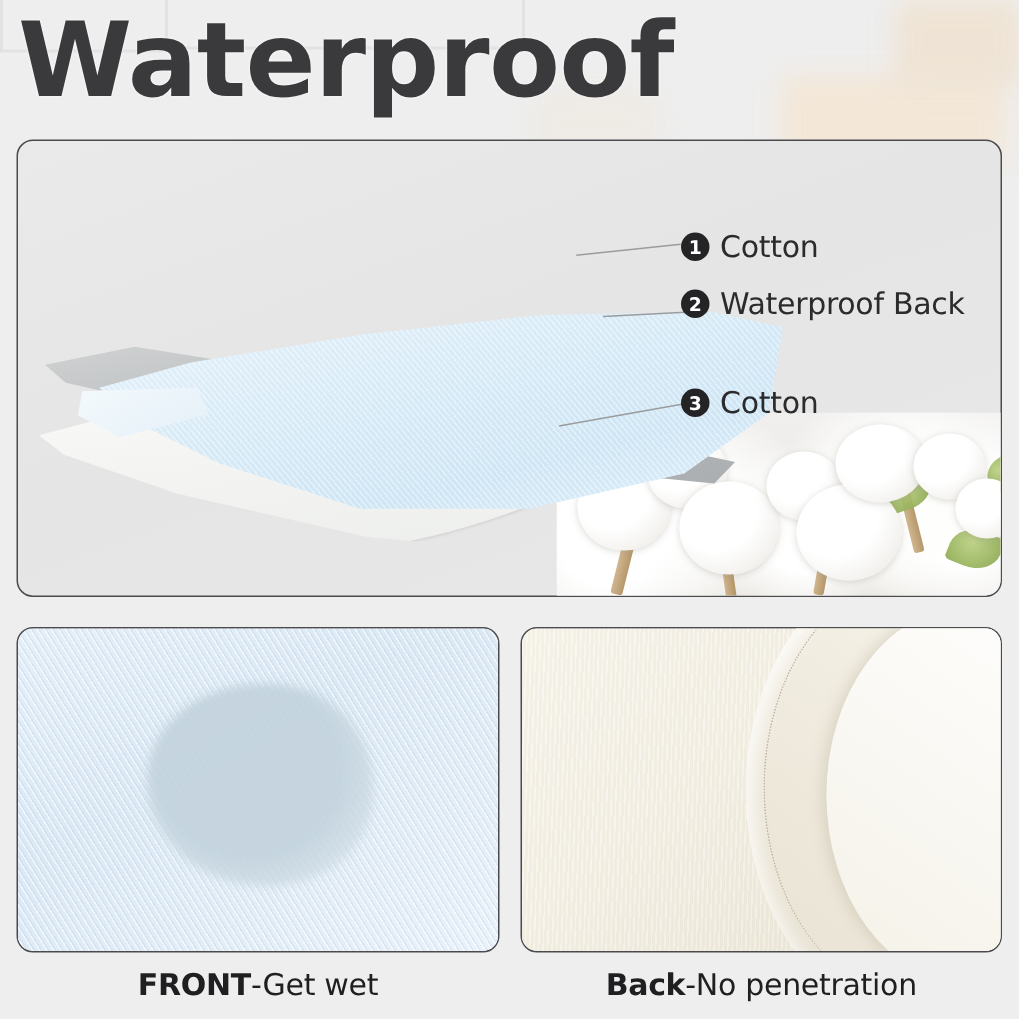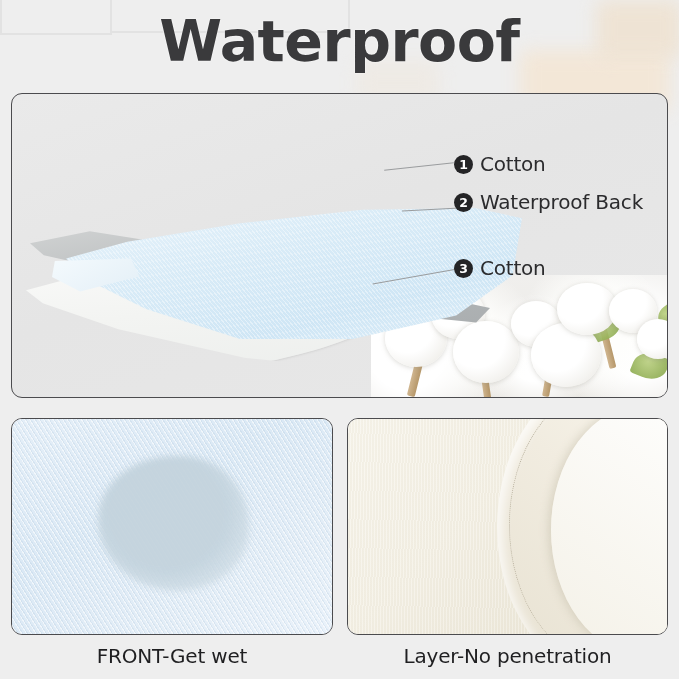--- a/index.html
+++ b/index.html
@@ -22,23 +22,23 @@
   #bg-wall .blob-beige {
     position:absolute;
     border-radius:8px;
     filter:blur(9px);
     opacity:.85;
   }
 
   
   #title {
     position:absolute;
-    left:0; right:0; top:8px;
-    text-align:center;
-    font-size:57px;
+    left:12px; right:0; top:8px;
+    text-align:left;
+    font-size:69px;
     line-height:66px;
     font-weight:bold;
     letter-spacing:-0.5px;
     color:#3a3a3c;
     font-family:"DejaVu Sans", sans-serif;
     text-shadow:0 0 2px rgba(255,255,255,.9);
     z-index:6;
   }
 
   
@@ -251,21 +251,21 @@
   .caption {
     position:absolute;
     top:644px;
     font-size:20px;
     color:#1f1f21;
     font-family:"DejaVu Sans", sans-serif;
     letter-spacing:-0.2px;
     white-space:nowrap;
     z-index:6;
   }
-  .caption b { font-weight:normal;text-align:center; }
+  .caption b { font-weight:bold;text-align:center; }
   #caption-front { left:11px; width:322px; text-align:center; }
   #caption-back  { left:347px; width:321px; text-align:center; }
 </style>
 </head>
 <body>
 
 <div id="bg-wall">
   <div class="tile-line" style="left:0;top:0;width:2px;height:34px;"></div>
   <div class="tile-line" style="left:0;top:33px;width:112px;height:2px;"></div>
   <div class="tile-line" style="left:110px;top:0;width:2px;height:34px;"></div>
@@ -335,13 +335,13 @@
 </div>
 
 <div class="panel" id="panel-back">
   <div class="fabric"></div>
   <div class="hem"></div>
   <div class="hem-stitch"></div>
   <div class="hem-inner"></div>
 </div>
 
 <div class="caption" id="caption-front"><b>FRONT</b><span>-Get wet</span></div>
-<div class="caption" id="caption-back"><b>Layer</b><span>-No penetration</span></div>
+<div class="caption" id="caption-back"><b>Back</b><span>-No penetration</span></div>
 
 </body></html>

